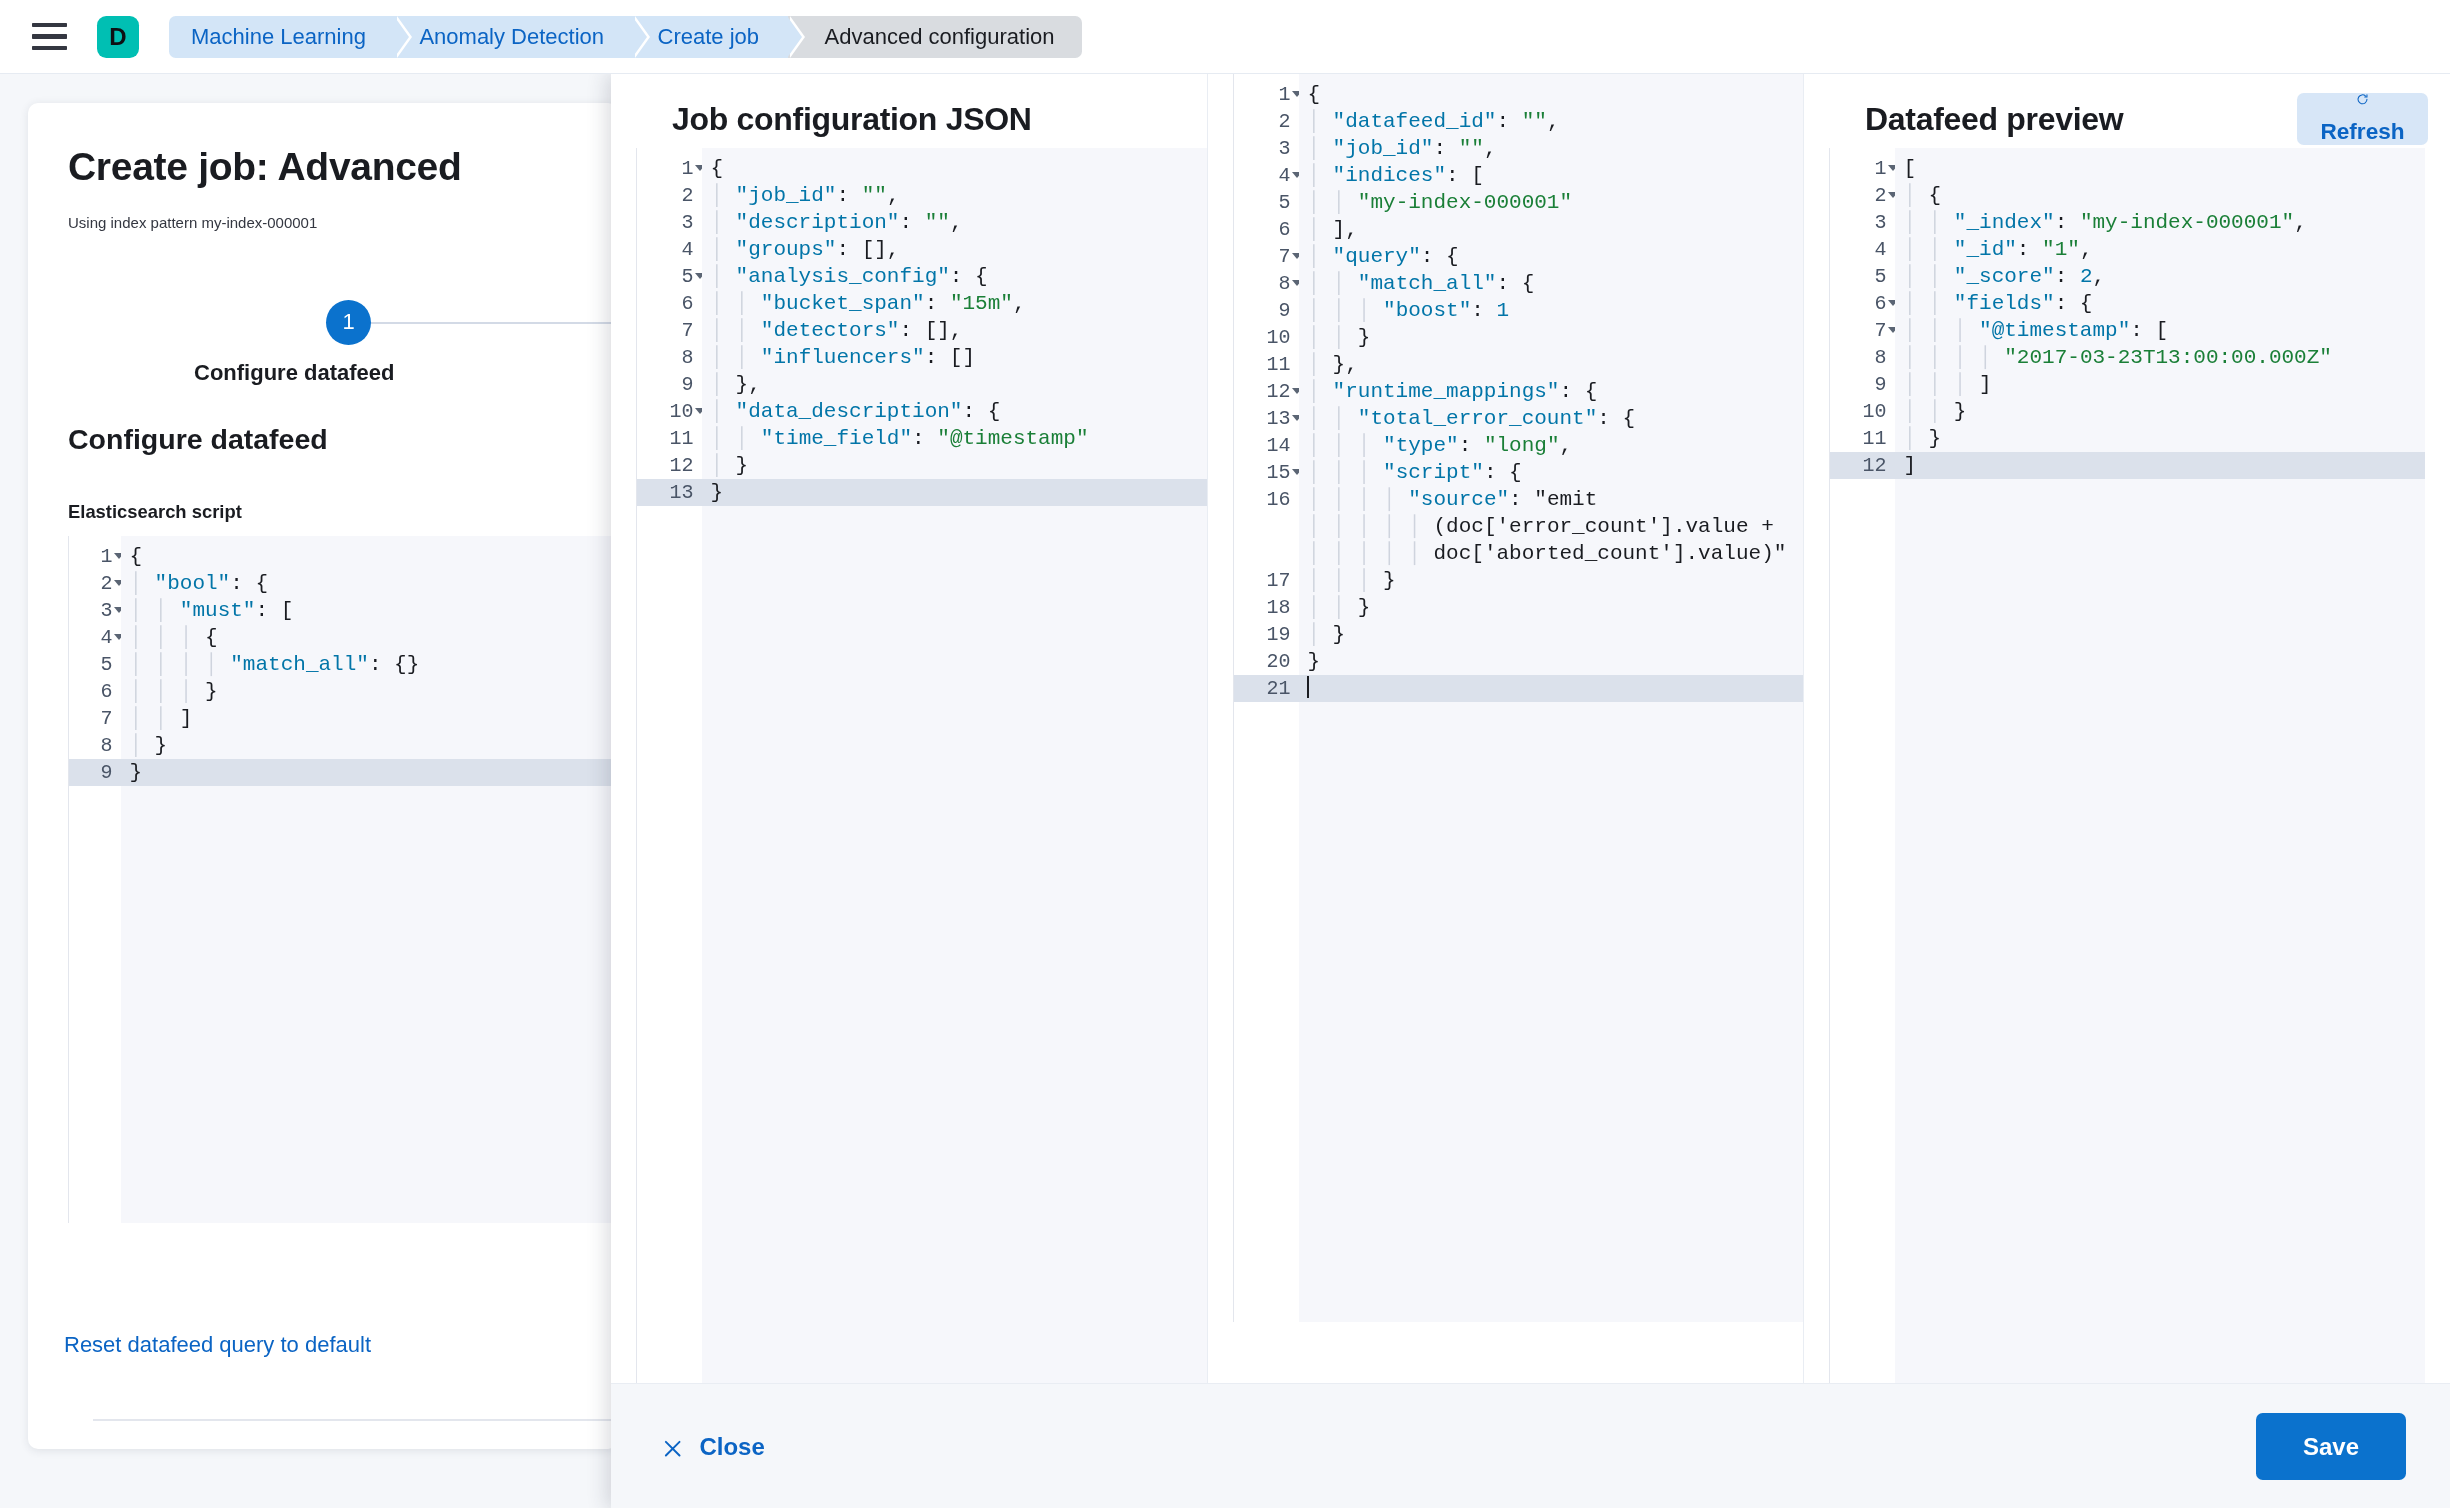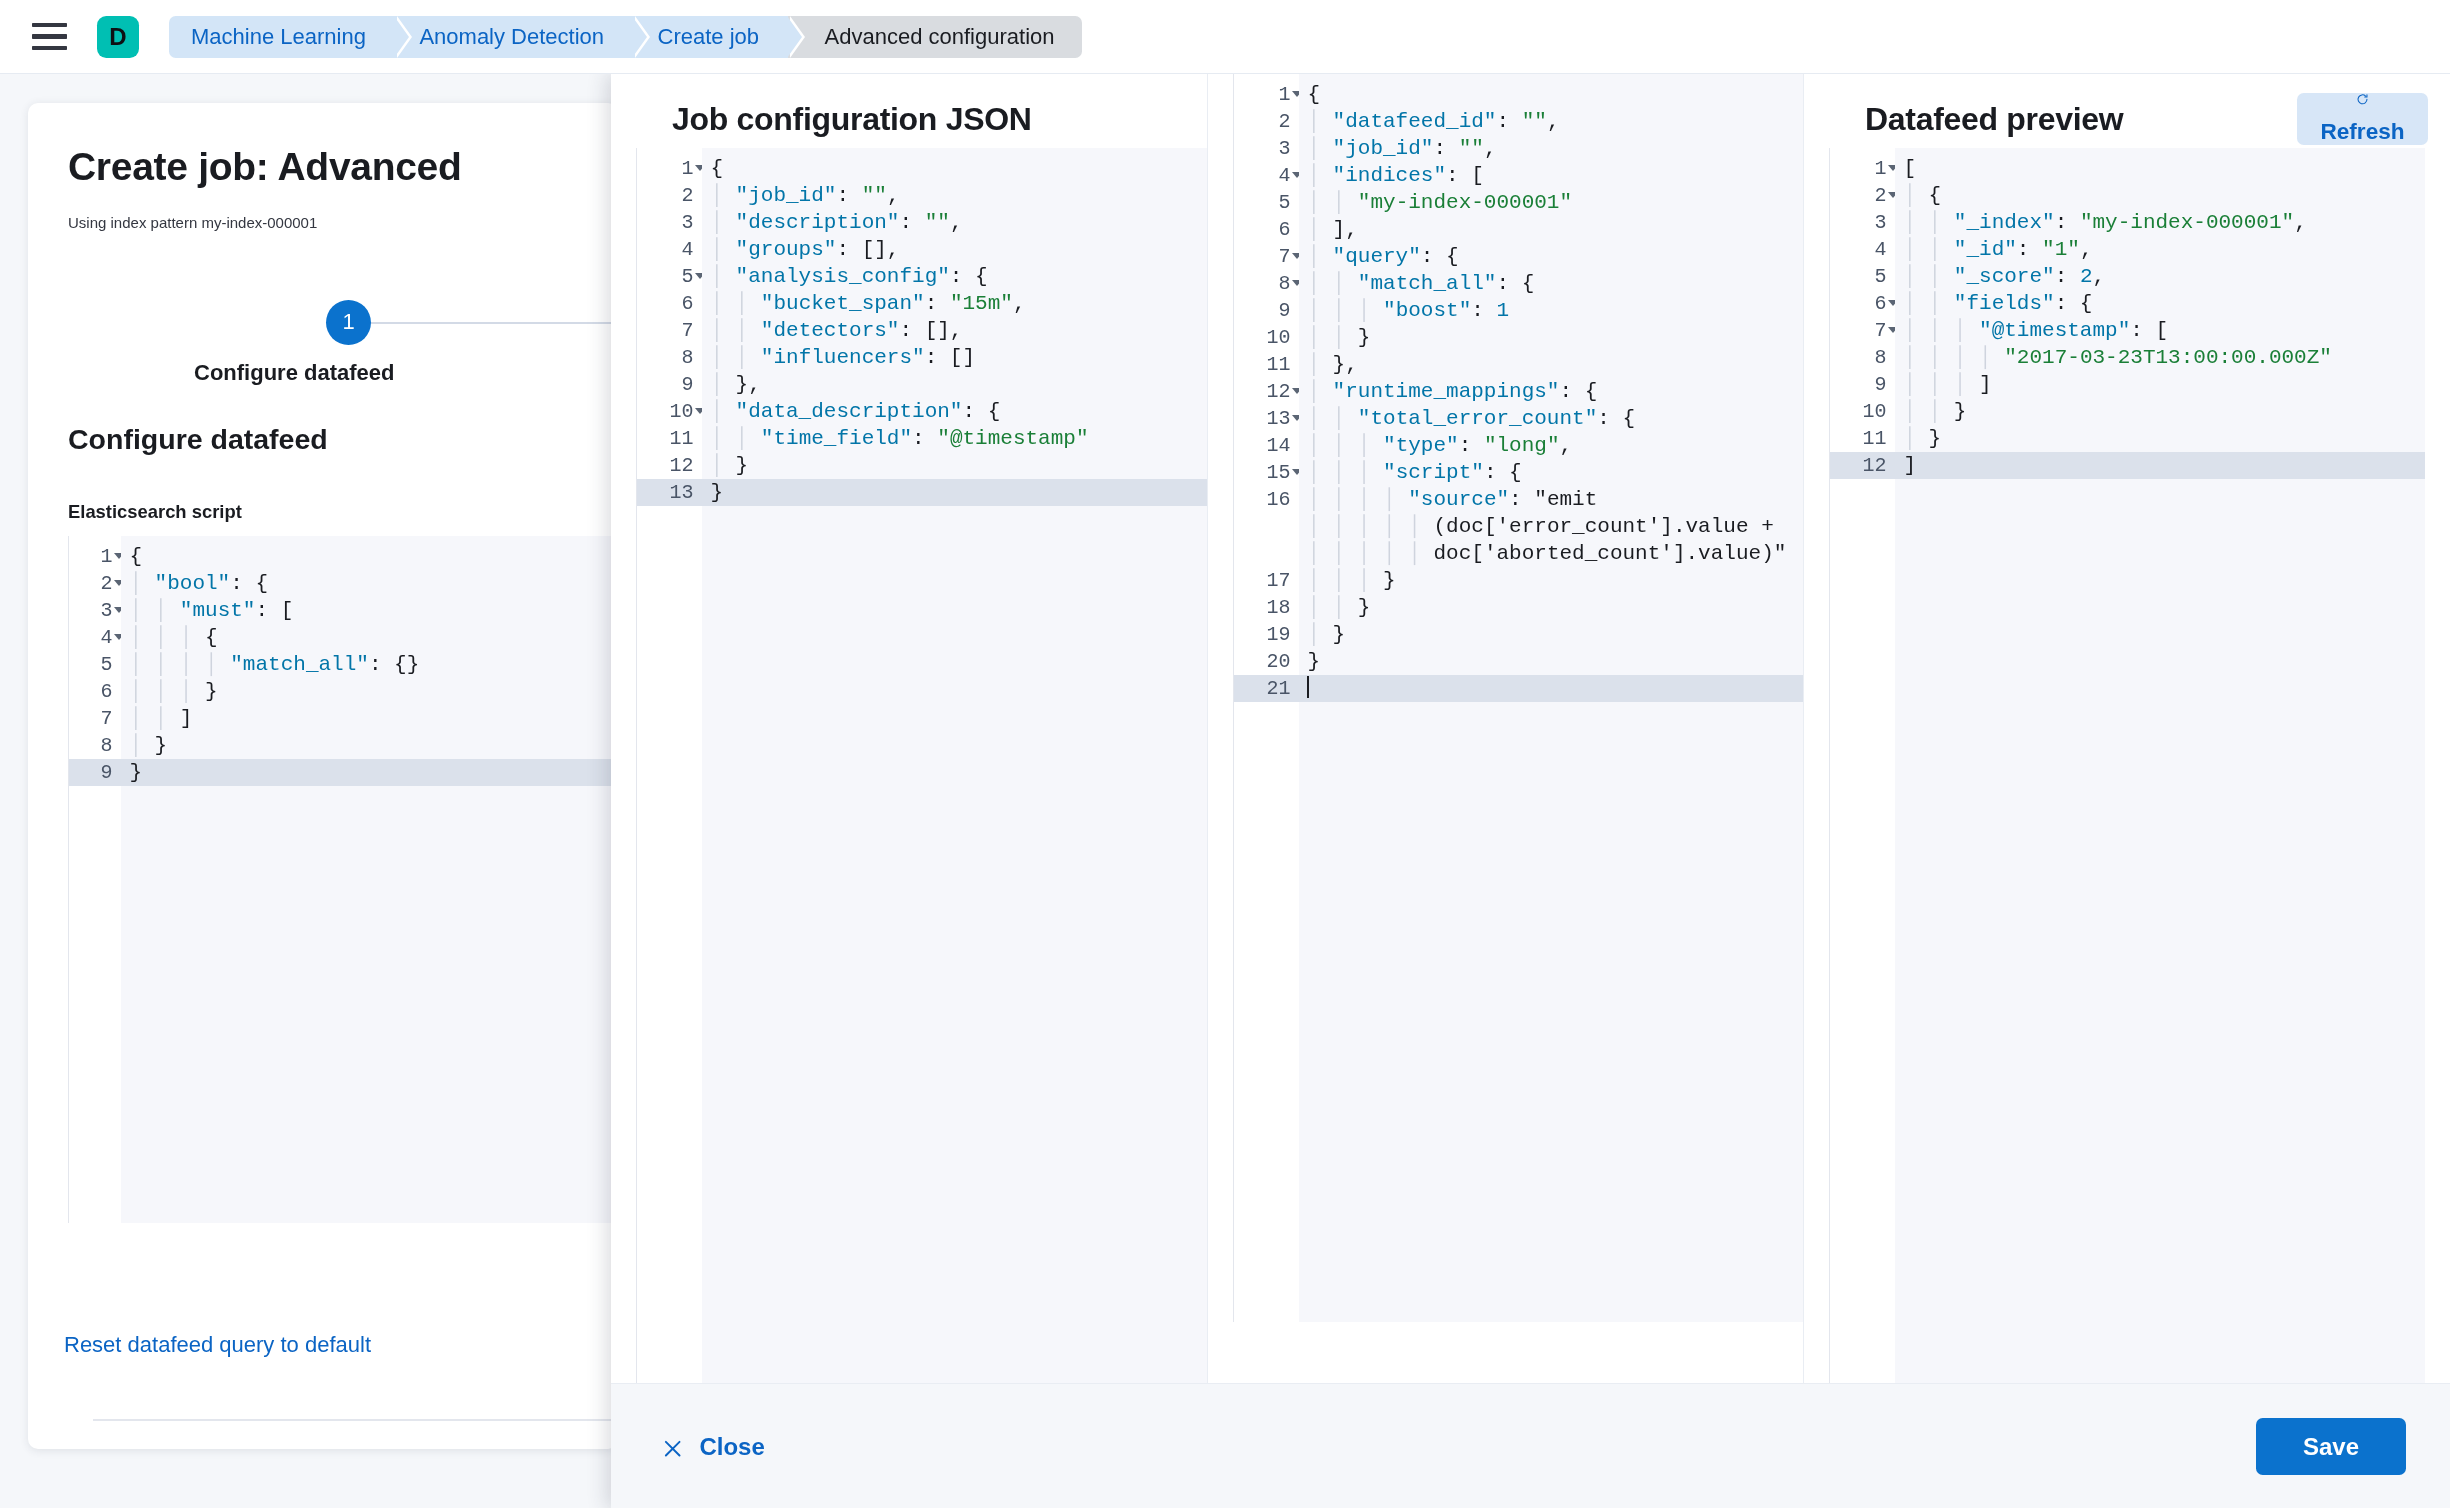--- a/index.html
+++ b/index.html
@@ -174,21 +174,21 @@
     display:flex;align-items:center;
     padding:0 44px;box-sizing:border-box;
   }
   .btn-close{
     display:flex;align-items:flex-end;gap:15px;
     font-size:24px;font-weight:700;color:#0b64c4;cursor:pointer;
     background:none;border:none;font-family:"Liberation Sans", sans-serif;
   }
   .btn-save{
     margin-left:auto;
-    height:57px;padding:0 47px;border-radius:6.7px;border:none;
+    height:67px;padding:0 47px;border-radius:6.7px;border:none;
     background:#0b72cd;color:#ffffff;font-size:24px;font-weight:700;
     cursor:pointer;font-family:"Liberation Sans", sans-serif;
   }
 </style>
 </head>
 <body>
 
 <div class="topnav">
   <div class="hamburger">
     <span></span>

